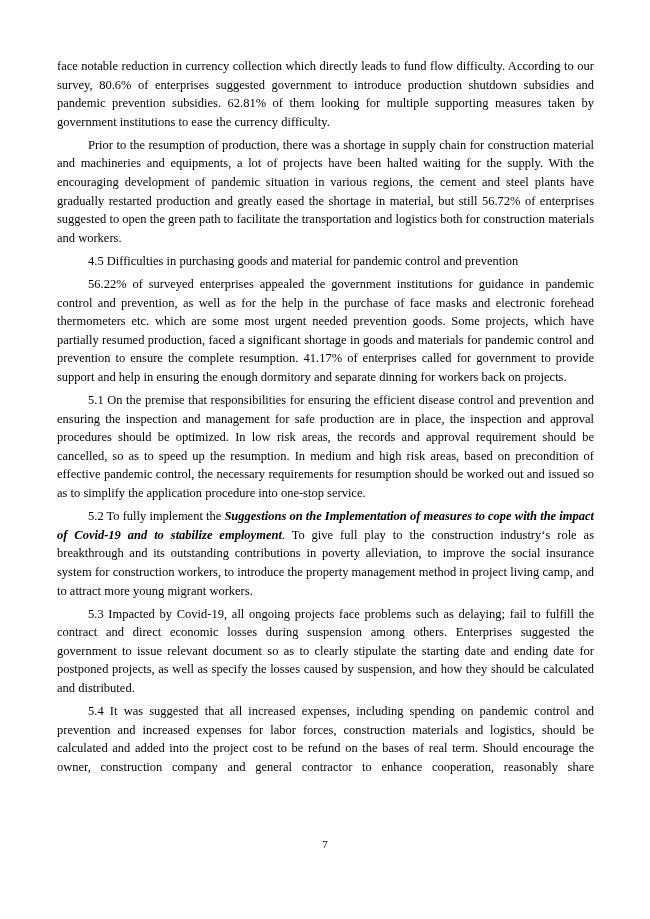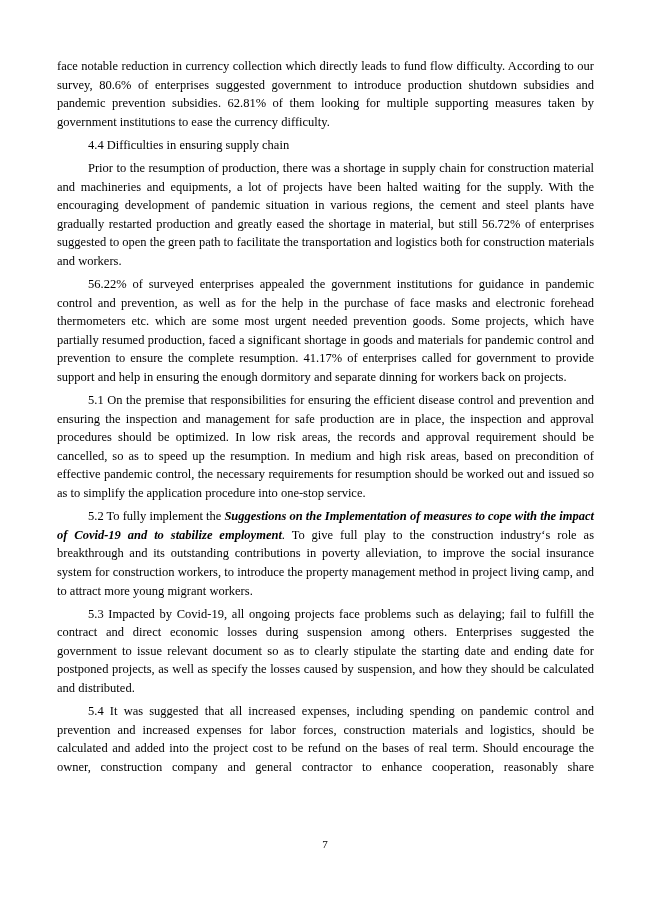--- a/index.html
+++ b/index.html
@@ -60,24 +60,24 @@
   }
 </style>
 </head>
 <body>
 
 <div class="page">
   <div class="content">
 
     <p class="body-para first">face notable reduction in currency collection which directly leads to fund flow difficulty. According to our survey, 80.6% of enterprises suggested government to introduce production shutdown subsidies and pandemic prevention subsidies. 62.81% of them looking for multiple supporting measures taken by government institutions to ease the currency difficulty.</p>
 
-    <p class="heading-plain">4.4 Difficulties in ensuring supply chain</p>
 
     <p class="body-para">Prior to the resumption of production, there was a shortage in supply chain for construction material and machineries and equipments, a lot of projects have been halted waiting for the supply. With the encouraging development of pandemic situation in various regions, the cement and steel plants have gradually restarted production and greatly eased the shortage in material, but still 56.72% of enterprises suggested to open the green path to facilitate the transportation and logistics both for construction materials and workers.</p>
 
+    <p class="heading-plain">4.5 Difficulties in purchasing goods and material for pandemic control and prevention</p>
 
     <p class="body-para">56.22% of surveyed enterprises appealed the government institutions for guidance in pandemic control and prevention, as well as for the help in the purchase of face masks and electronic forehead thermometers etc. which are some most urgent needed prevention goods. Some projects, which have partially resumed production, faced a significant shortage in goods and materials for pandemic control and prevention to ensure the complete resumption. 41.17% of enterprises called for government to provide support and help in ensuring the enough dormitory and separate dinning for workers back on projects.</p>
 
 
     <p class="body-para">5.1 On the premise that responsibilities for ensuring the efficient disease control and prevention and ensuring the inspection and management for safe production are in place, the inspection and approval procedures should be optimized. In low risk areas, the records and approval requirement should be cancelled, so as to speed up the resumption. In medium and high risk areas, based on precondition of effective pandemic control, the necessary requirements for resumption should be worked out and issued so as to simplify the application procedure into one-stop service.</p>
 
     <p class="body-para"><span>5.2 To fully implement the </span><span class="title-em">Suggestions on the Implementation of measures to cope with the impact of Covid-19 and to stabilize employment</span><span>. To give full play to the construction industry‘s role as breakthrough and its outstanding contributions in poverty alleviation, to improve the social insurance system for construction workers, to introduce the property management method in project living camp, and to attract more young migrant workers.</span></p>
 
     <p class="body-para">5.3 Impacted by Covid-19, all ongoing projects face problems such as delaying; fail to fulfill the contract and direct economic losses during suspension among others. Enterprises suggested the government to issue relevant document so as to clearly stipulate the starting date and ending date for postponed projects, as well as specify the losses caused by suspension, and how they should be calculated and distributed.</p>
 

